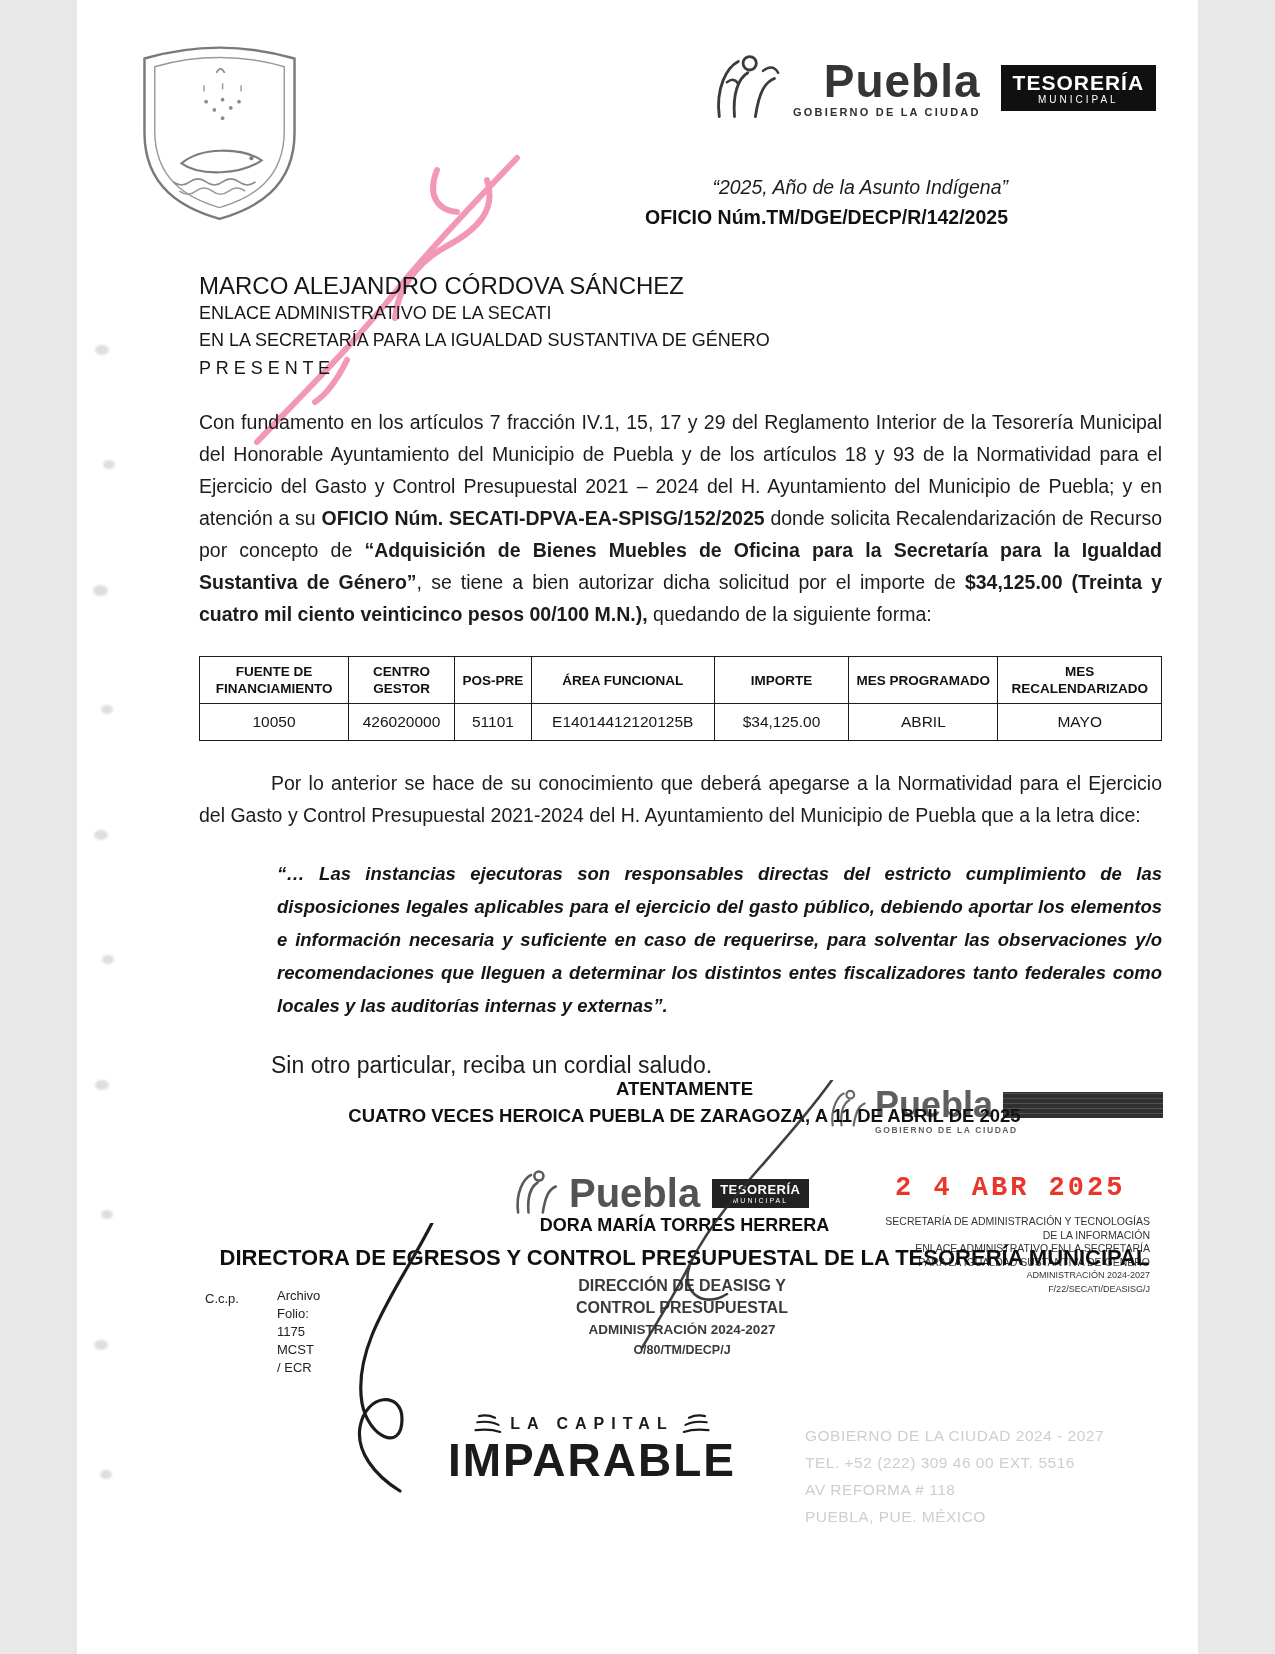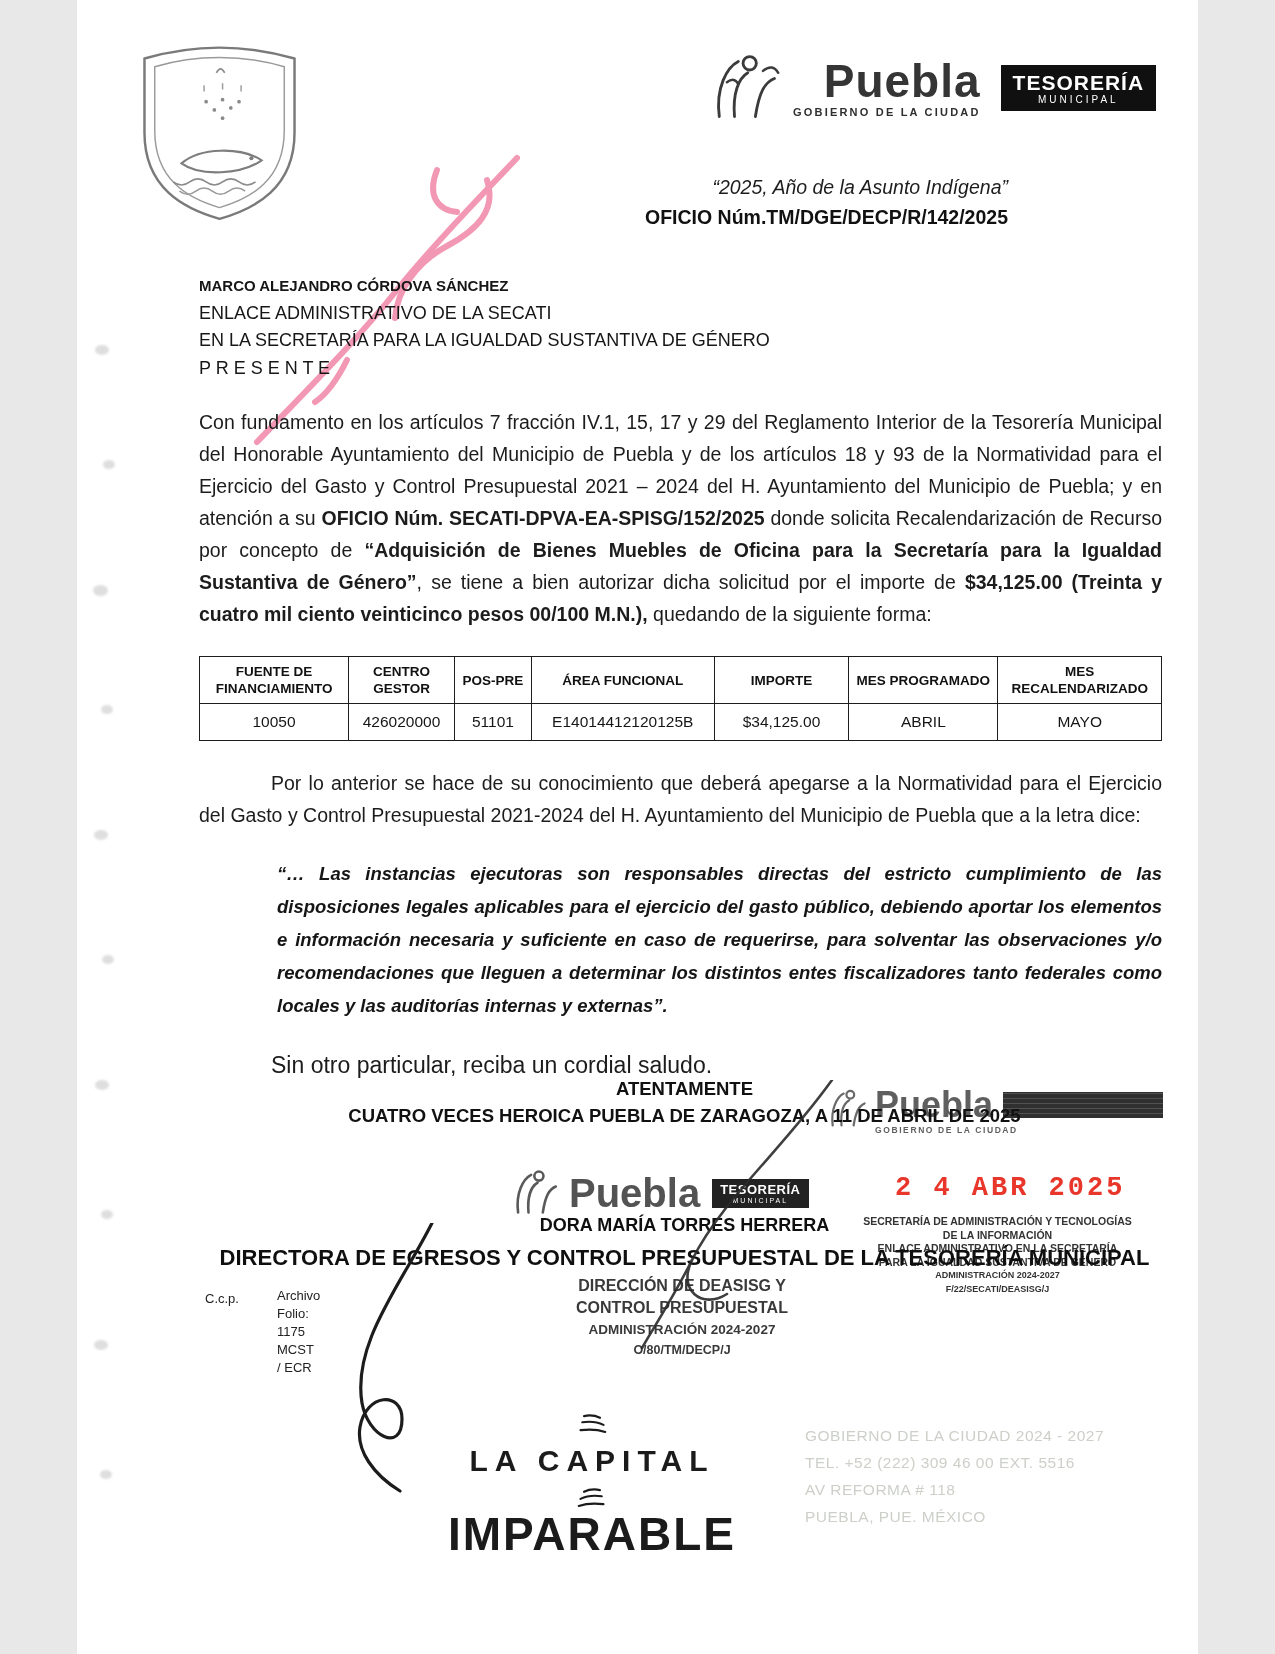--- a/index.html
+++ b/index.html
@@ -16,21 +16,21 @@
   .brand-sub{font-size:11px;font-weight:bold;color:#2e2e2e;letter-spacing:2.2px;margin-top:2px;}
   .badge{background:#101010;color:#fff;text-align:center;padding:7px 12px 6px;margin-left:10px;}
   .badge .b1{font-size:21px;font-weight:bold;letter-spacing:1px;line-height:22px;display:block;}
   .badge .b2{font-size:10px;letter-spacing:3px;display:block;}
   .head-right{position:absolute;top:172px;right:190px;text-align:right;line-height:30px;}
   .motto{font-style:italic;font-size:19.5px;color:#1d1d1d;}
   .oficio-num,.asunto{font-weight:bold;font-size:19.5px;color:#111;}
   
   .content{position:absolute;left:122px;top:272px;width:963px;}
   .recipient{font-size:18px;line-height:27.5px;color:#161616;}
-  .recipient .r-name{font-weight:bold;font-size:15px;}
+  .recipient .r-name{font-weight:normal;font-size:24px;}
   .para{font-size:19.5px;line-height:32px;text-align:justify;color:#1c1c1c;}
   .p1{margin-top:24px;}
   .p2{margin-top:26px;text-indent:72px;}
   .b{font-weight:bold;}
   table.sched{margin-top:26px;width:100%;border-collapse:collapse;text-align:center;}
   table.sched th{border:1.7px solid #1d1d1d;font-size:13.5px;font-weight:bold;padding:6px 4px;line-height:17px;color:#111;}
   table.sched td{border:1.7px solid #1d1d1d;font-size:15.5px;padding:9px 4px;color:#161616;}
   .quote{margin:26px 0 0 78px;font-size:18.5px;font-weight:bold;font-style:italic;line-height:33px;text-align:justify;color:#151515;}
   .closing{margin-top:30px;font-size:23px;text-indent:72px;color:#1c1c1c;}
   
@@ -49,29 +49,29 @@
   .badge.mini .b1{font-size:13px;line-height:14px;letter-spacing:.5px;}
   .badge.mini .b2{font-size:7px;letter-spacing:2px;}
   .date-stamp{position:absolute;left:818px;top:98px;font-family:"Liberation Mono",monospace;font-weight:bold;font-size:27px;letter-spacing:3px;color:#e8362b;z-index:5;}
   .signer{position:absolute;left:0;top:140px;width:1215px;text-align:center;font-weight:bold;font-size:18px;color:#0f0f0f;z-index:4;}
   .signer-title{top:170px;font-size:22px;}
   .sc-text{position:absolute;left:455px;top:200px;width:300px;text-align:center;color:#3a3a3a;font-weight:bold;z-index:2;}
   .sc-text .l1{font-size:16px;line-height:22px;}
   .sc-text .l2{font-size:16px;line-height:22px;}
   .sc-text .l3{font-size:13.5px;line-height:21px;}
   .sc-text .l4{font-size:12.5px;line-height:20px;}
-  .sr-text{position:absolute;left:768px;top:140px;width:305px;text-align:center;color:#333;font-weight:bold;z-index:2;}
+  .sr-text{position:absolute;left:768px;top:140px;width:305px;text-align:right;color:#333;font-weight:normal;z-index:2;}
   .sr-text div{font-size:10.5px;line-height:13.5px;}
   .sr-text .small{font-size:9px;}
   .ccp{position:absolute;left:128px;top:212px;font-size:13px;color:#222;z-index:2;}
   .ccp .lbl{position:absolute;left:0;top:4px;}
   .ccp .lines{position:absolute;left:72px;top:0;line-height:18px;}
   
   .capital{position:absolute;left:355px;top:1412px;width:320px;text-align:center;color:#1b1b1b;}
-  .cap-top{display:flex;align-items:center;justify-content:center;gap:8px;font-weight:bold;font-size:30px;letter-spacing:7px;flex-direction:column;}
+  .cap-top{display:flex;align-items:center;justify-content:center;gap:8px;font-weight:bold;font-size:16px;letter-spacing:7px;}
   .cap-bottom{font-weight:800;font-size:46px;letter-spacing:2px;line-height:48px;}
   .faint{position:absolute;left:728px;top:1422px;width:340px;font-size:15.5px;line-height:27px;color:#cdd0c9;letter-spacing:.5px;}
   
   .overlay{position:absolute;pointer-events:none;}
   .noise{position:absolute;background:#c4c4c4;border-radius:50%;filter:blur(1.2px);opacity:.55;}
 </style>
 </head>
 <body>
 
 <div class="page">

